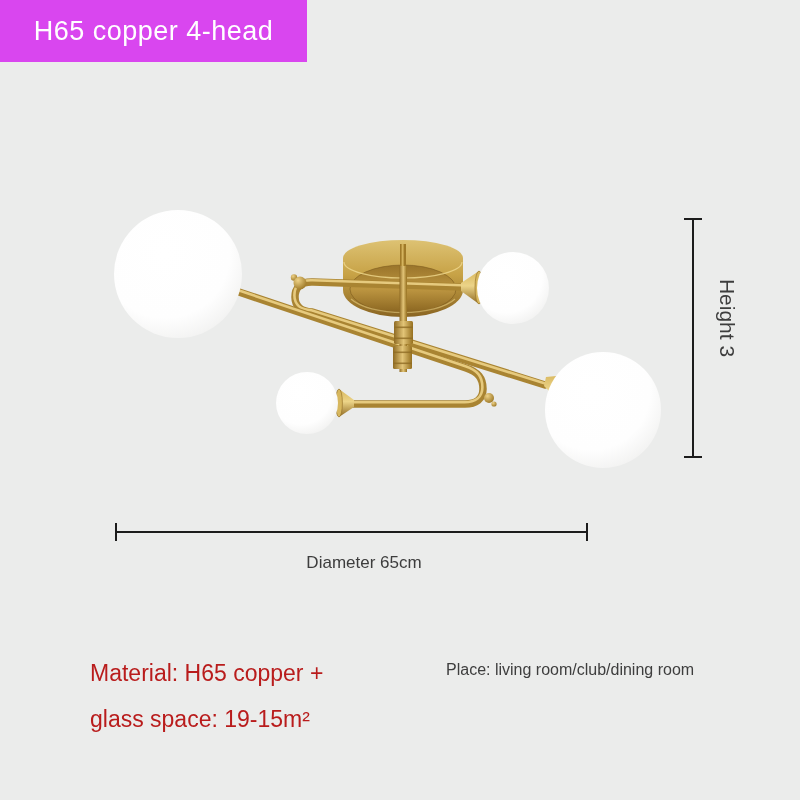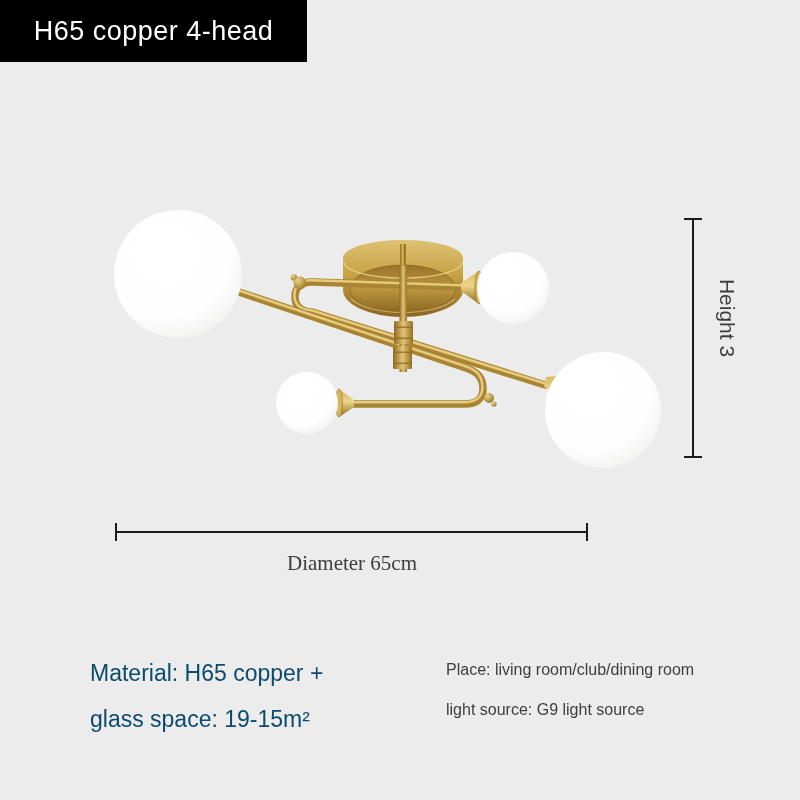--- a/index.html
+++ b/index.html
@@ -3,38 +3,37 @@
 <meta charset="utf-8">
 <style>
   html,body { margin:0; padding:0; }
   .stage {
     position:relative; width:800px; height:800px;
     background:#ebeceb; overflow:hidden;
     font-family:"Liberation Sans", sans-serif;
   }
   .banner {
     position:absolute; left:0; top:0; width:307px; height:62px;
-    background:#000000; color:#ffffff;
+    background:#d946ef; color:#ffffff;
     display:flex; align-items:center; justify-content:center;
     font-size:27px; letter-spacing:0.5px;
   }
   .lamp-svg { position:absolute; left:0; top:0; }
   .dim-label { position:absolute; color:#3d3d3d; white-space:nowrap; }
   .height-label {
     left:727px; top:318px; font-size:21px;
     transform:translate(-50%,-50%) rotate(90deg);
   }
   .diameter-label {
-    left:352px; top:563px; font-size:21px;
+    left:364px; top:563px; font-size:17px;
     transform:translate(-50%,-50%);
-    font-family:Liberation Serif, serif;
   }
   .specs-left {
     position:absolute; left:90px; top:650px;
-    font-size:23px; line-height:46px; color:#0c4a6e;
+    font-size:23px; line-height:46px; color:#b91c1c;
   }
   .specs-right {
     position:absolute; left:446px; top:650px;
     font-size:16px; line-height:40px; color:#3e3e3e;
   }
   .spec-line { white-space:nowrap; }
 </style>
 </head>
 <body>
 
@@ -142,16 +141,15 @@
 
   <div class="dim-label height-label">Height 3</div>
   <div class="dim-label diameter-label">Diameter 65cm</div>
 
   <div class="specs-left">
     <div class="spec-line">Material: H65 copper +</div>
     <div class="spec-line">glass space: 19-15m²</div>
   </div>
   <div class="specs-right">
     <div class="spec-line">Place: living room/club/dining room</div>
-    <div class="spec-line">light source: G9 light source</div>
   </div>
 
 </div>
 
 </body></html>

